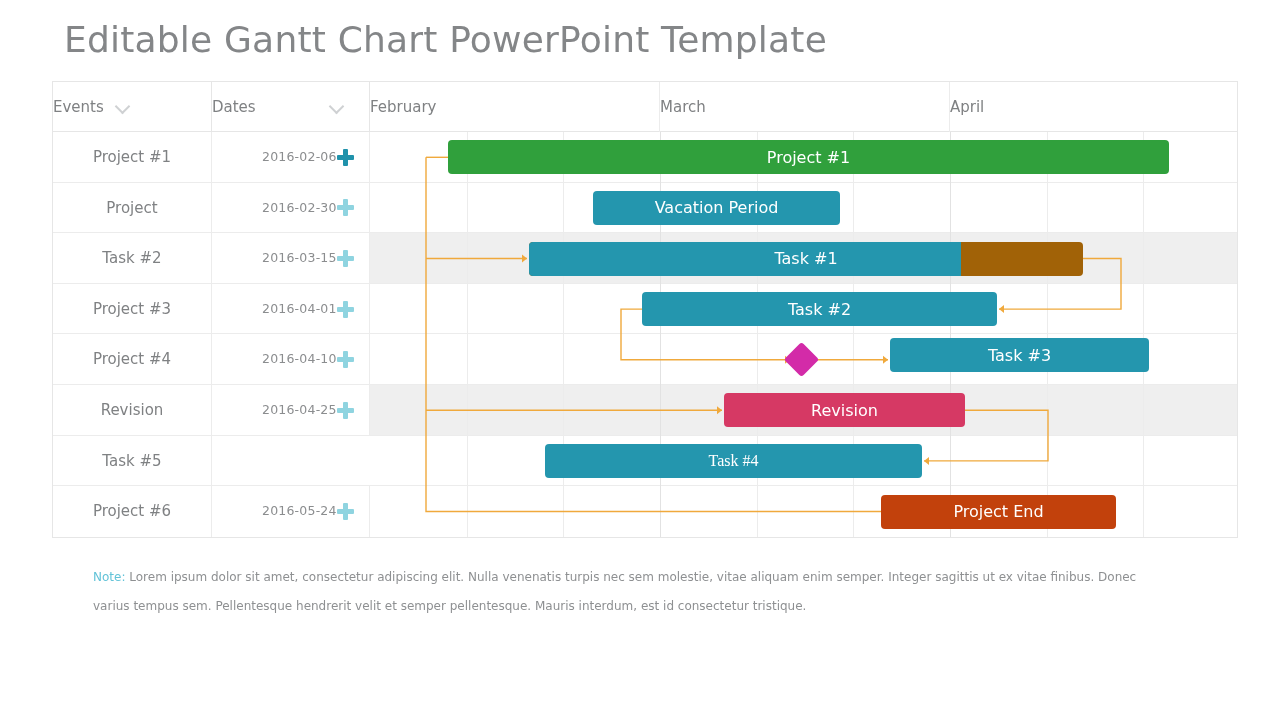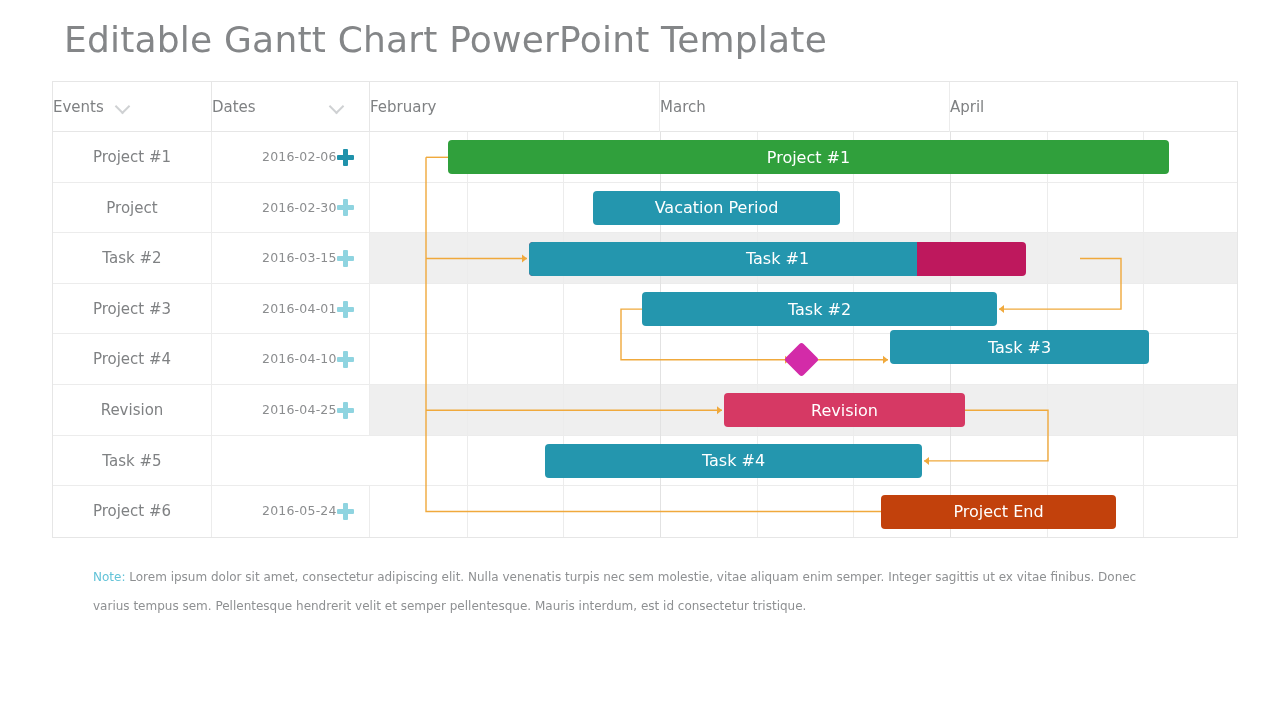--- a/index.html
+++ b/index.html
@@ -222,34 +222,34 @@
       <polyline points="912,278.3 995,278.3 995,328.90000000000003 871,328.90000000000003" fill="none" stroke="#f0a93c" stroke-width="1.4"></polyline>
       <polygon points="871,328.90000000000003 876,324.90000000000003 876,332.90000000000003" fill="#f0a93c"></polygon>
     </svg>
   <div id="bars">
       <div class="bar" style="left: 395px; width: 721px; top: 8.3px; background: rgb(48, 160, 60);">
         <span>Project #1</span>
       </div>
       <div class="bar" style="left: 540px; width: 247px; top: 58.9px; background: rgb(36, 150, 174);">
         <span>Vacation Period</span>
       </div>
-      <div class="bar" style="left: 476px; width: 497px; top: 109.5px; background: #be185d;">
+      <div class="bar" style="left: 476px; width: 554px; top: 109.5px; background: #a16207;">
         <div class="prog" style="width: 78%; background: rgb(36, 150, 174);"></div>
         <span>Task #1</span>
       </div>
       <div class="bar" style="left: 589px; width: 355px; top: 160.1px; background: rgb(36, 150, 174);">
         <span>Task #2</span>
       </div>
-      <div class="bar" style="left: 837px; width: 259px; top: 198px; background: rgb(36, 150, 174);">
+      <div class="bar" style="left: 837px; width: 259px; top: 206px; background: rgb(36, 150, 174);">
         <span>Task #3</span>
       </div>
       <div class="bar" style="left: 671px; width: 241px; top: 261.3px; background: rgb(214, 57, 100);">
         <span>Revision</span>
       </div>
-      <div class="bar" style="left: 492px; width: 377px; top: 311.9px; background: rgb(36, 150, 174);">
+      <div class="bar" style="left: 492px; width: 377px; top: 311.9px; background: rgb(36, 150, 174); font-family: Liberation Serif, serif;">
         <span>Task #4</span>
       </div>
       <div class="bar" style="left: 828px; width: 235px; top: 362.5px; background: #c2410c;">
         <span>Project End</span>
       </div>
       <div class="diamond" style="left: 735.5px; top: 215.2px; background: rgb(211, 43, 168);"></div>
     </div>
 </div>
 
 <div id="note">

